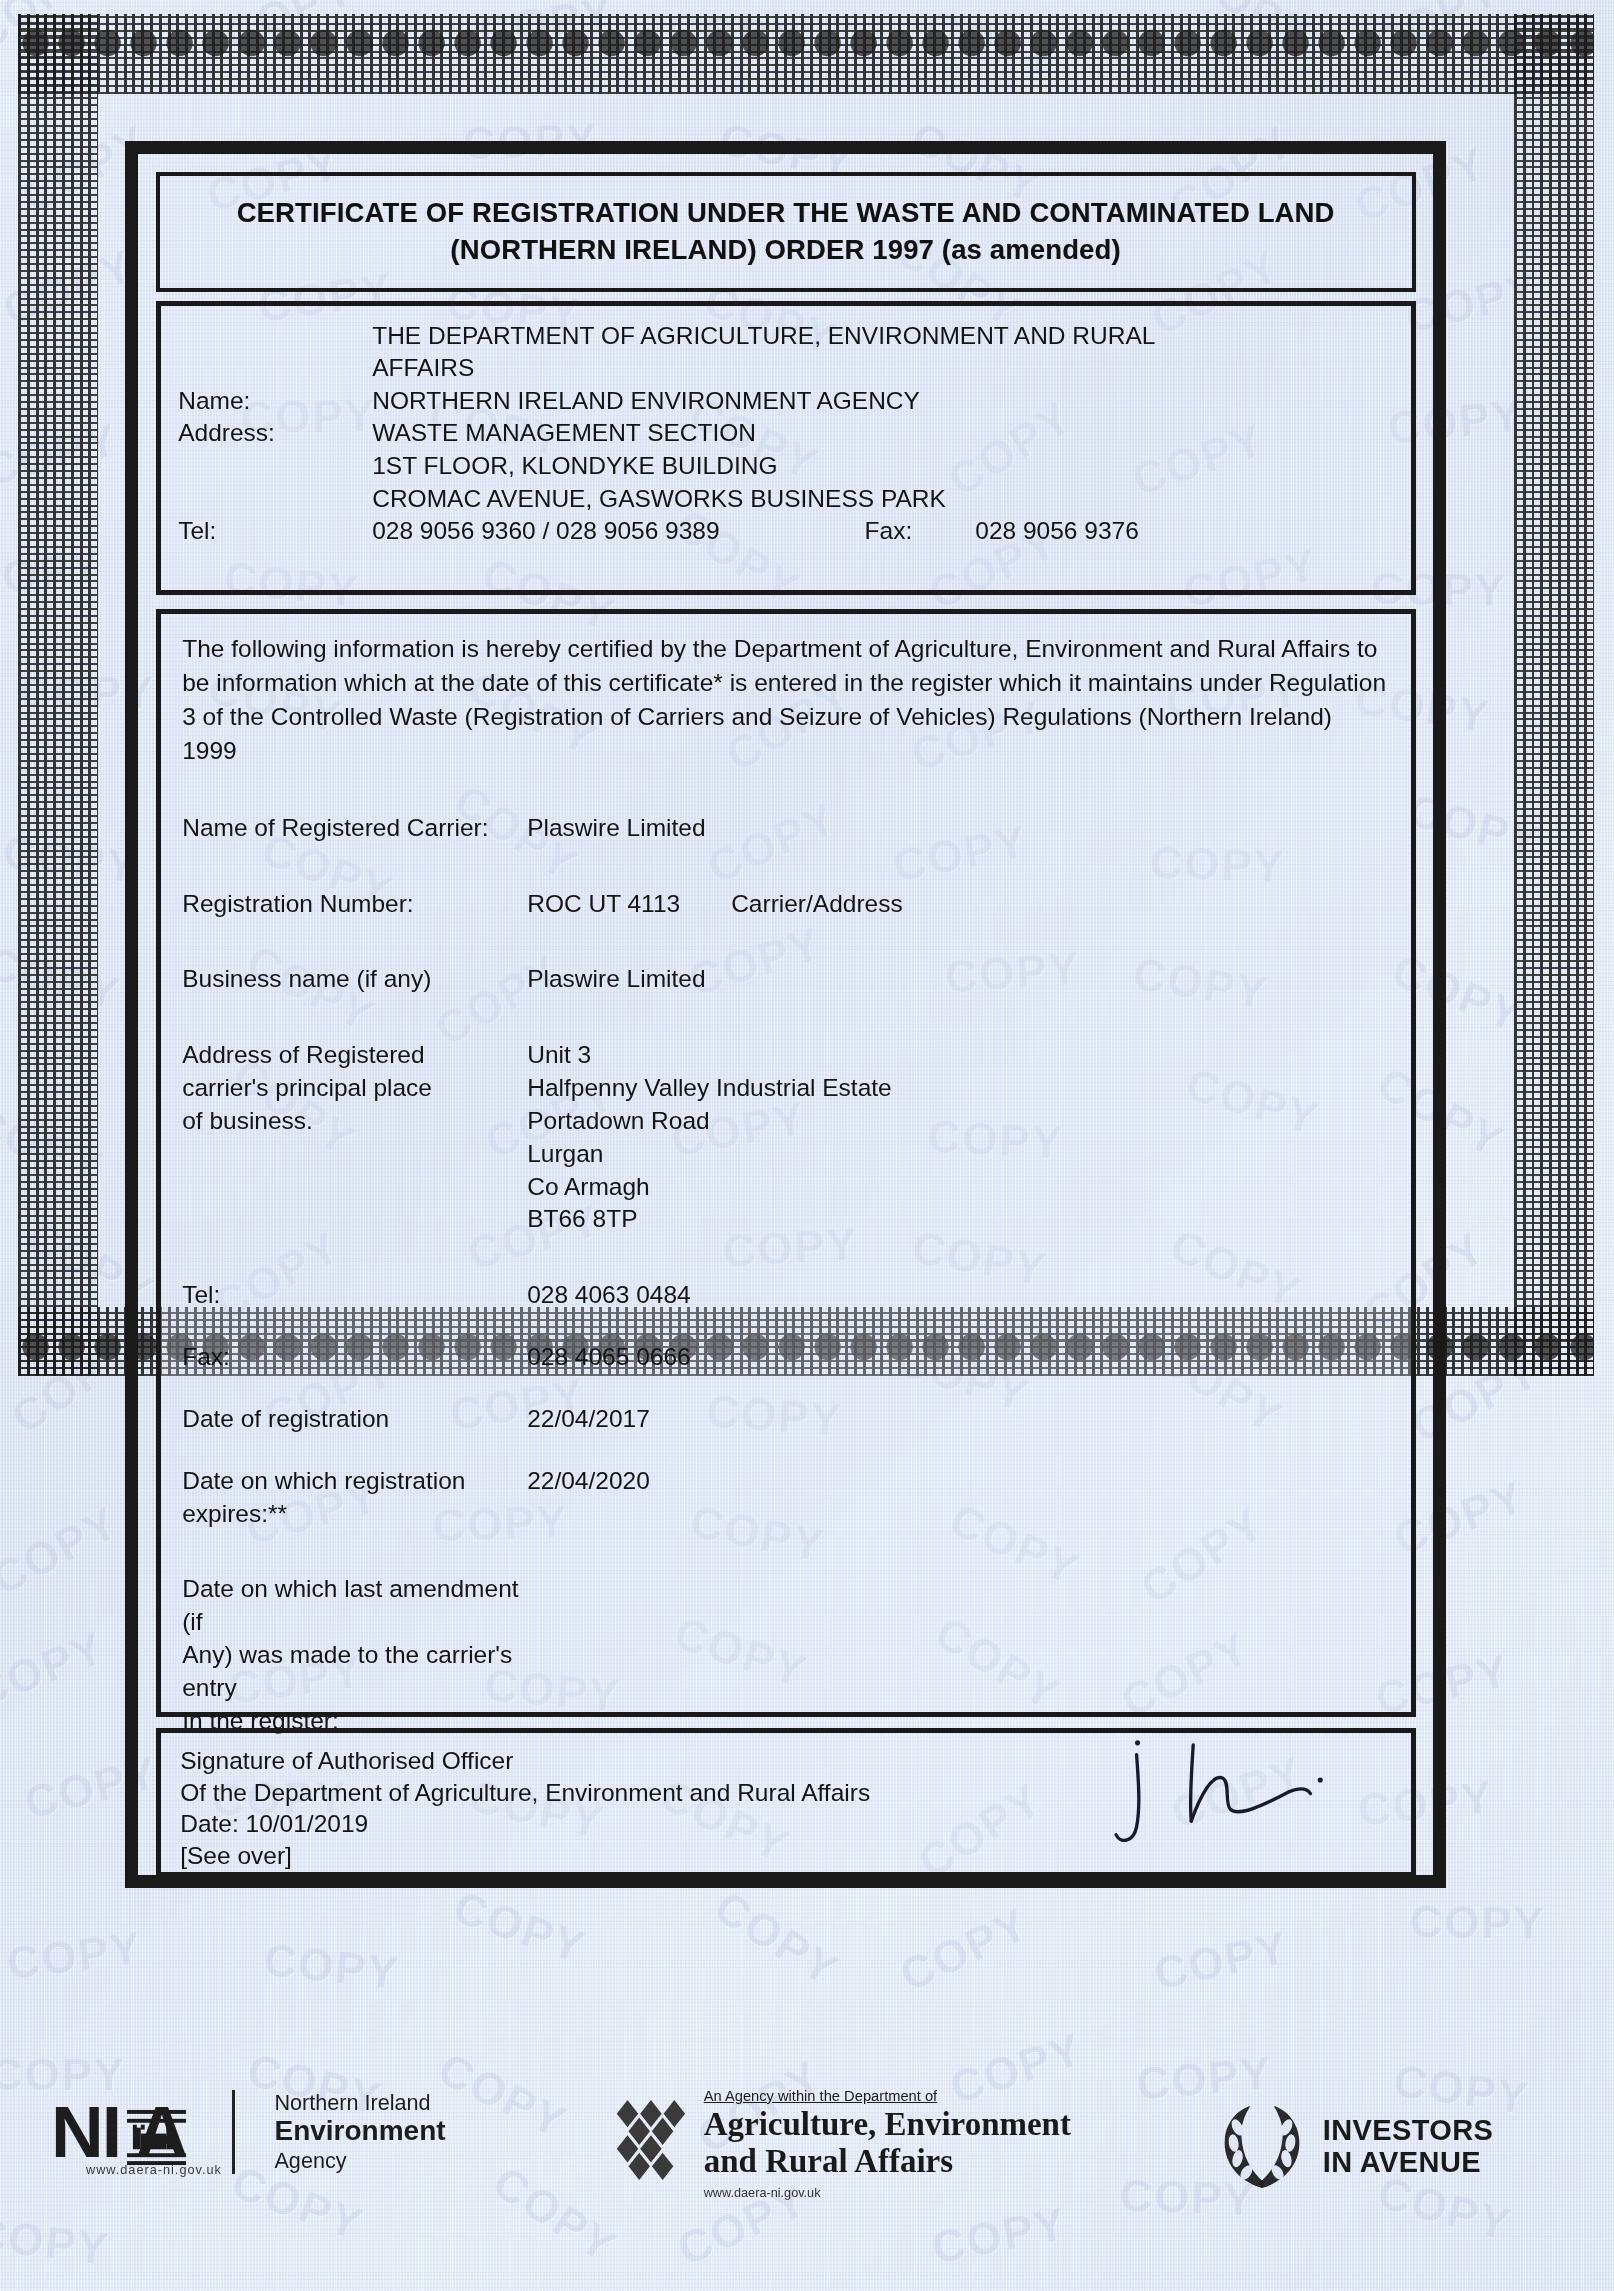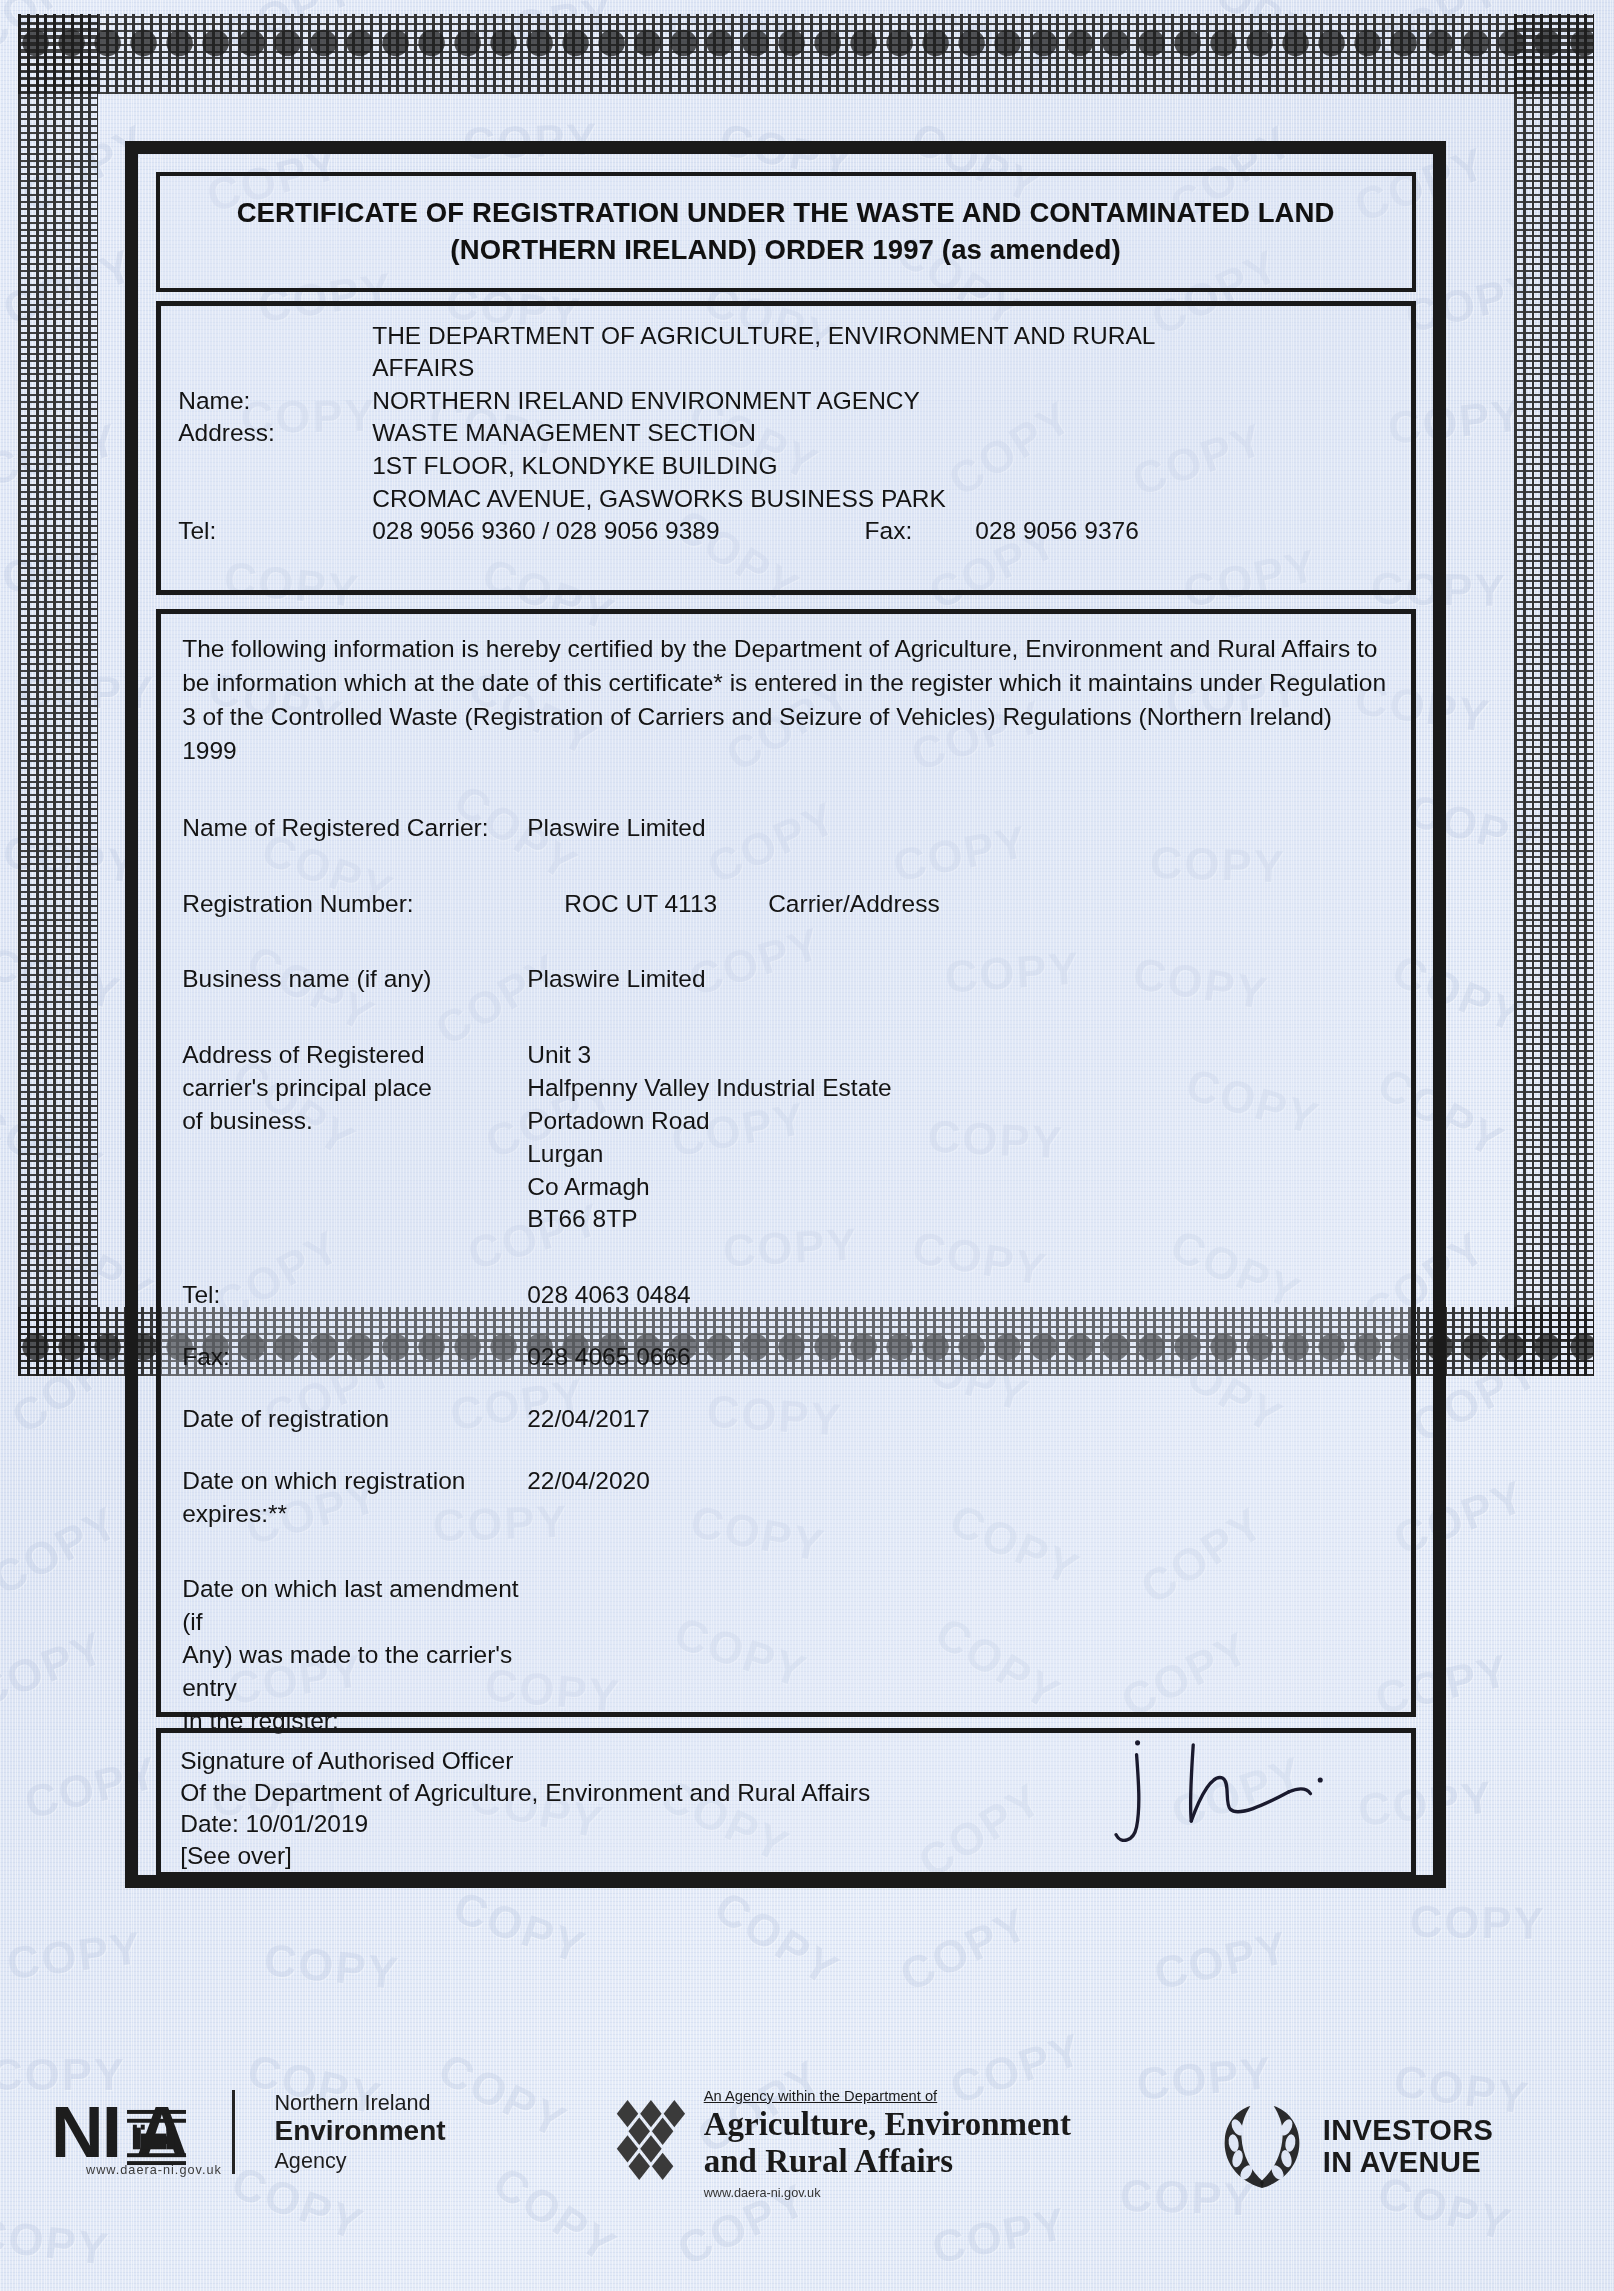--- a/index.html
+++ b/index.html
@@ -166,21 +166,21 @@
     white-space: pre-line;
   }
   .field-value {
     flex: 1 1 auto;
     white-space: pre-line;
   }
   .field-extra {
     margin-left: 51px;
     white-space: nowrap;
   }
-  .field-value-row { display: flex; align-items: flex-end; margin-left: 37px; }
+  .field-value-row { display: flex; align-items: flex-end; }
 
   
   .sig-box {
     left: 17.6px; top: 1574px;
     width: 1260px; height: 149px;
     border-width: 5.9px;
     padding: 11.8px 19.6px;
     position: absolute;
   }
   .sig-line {

